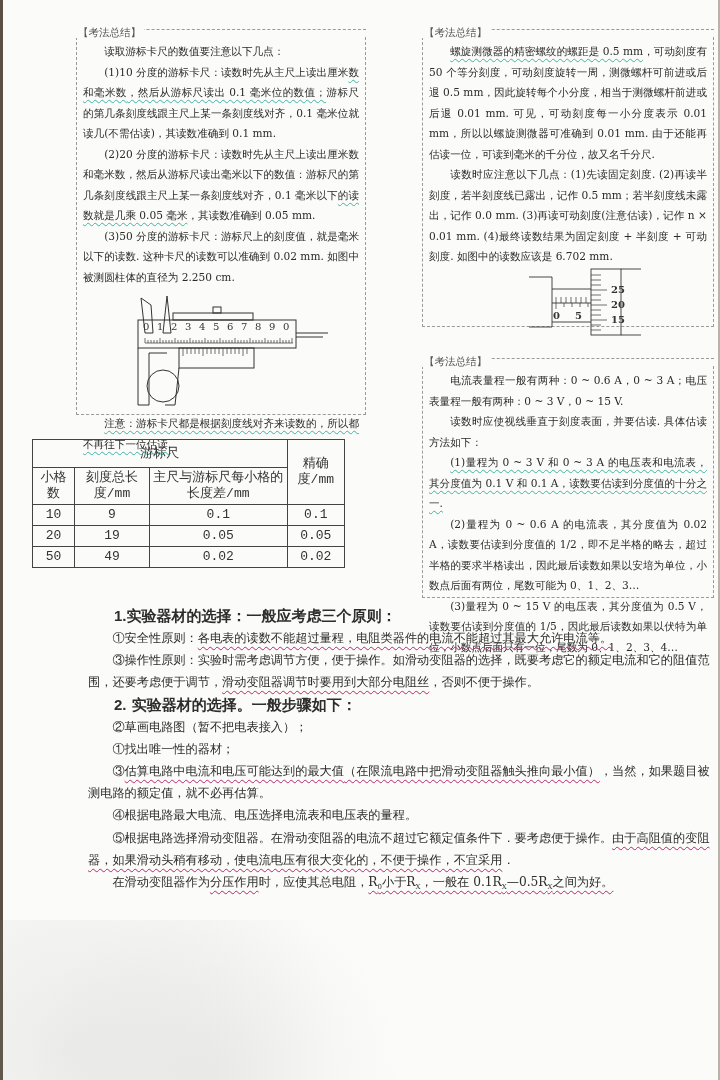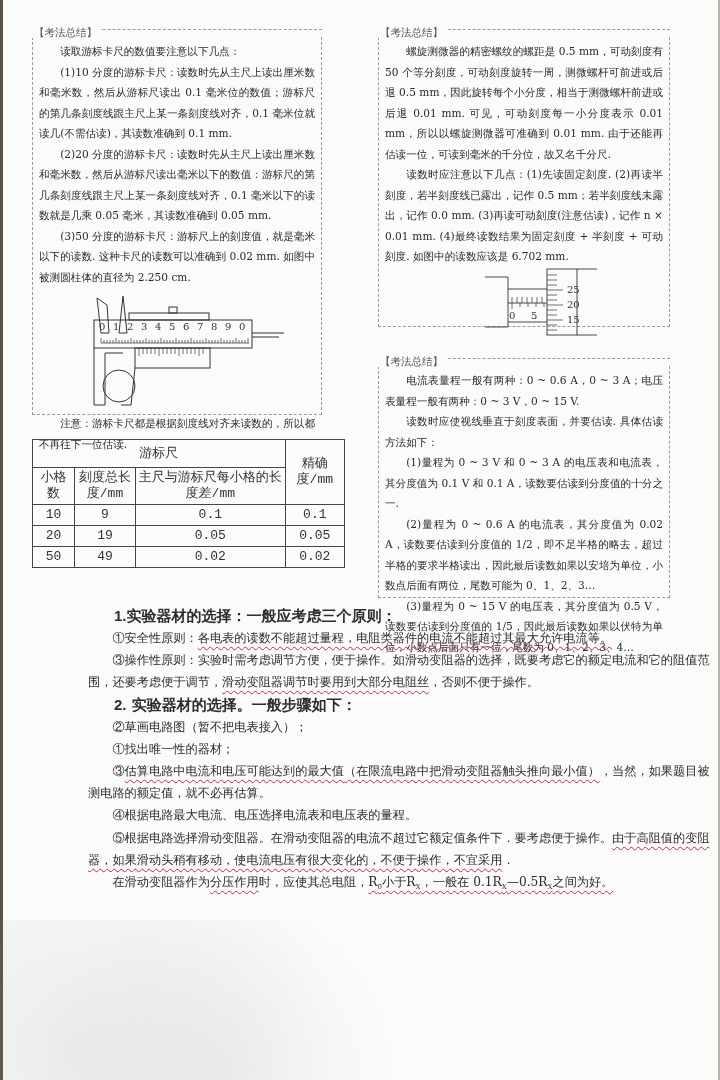--- a/index.html
+++ b/index.html
@@ -17,38 +17,39 @@
     background: radial-gradient(circle at 10% 80%, rgba(150,150,150,0.15), transparent 40%),
                 radial-gradient(circle at 30% 95%, rgba(150,150,150,0.12), transparent 35%);
   }
   .box {
     position: absolute;
     border: 1px dashed #9a9a9a;
     border-top: none;
     padding: 4px 6px 4px 6px;
     font-size: 10.6px;
     line-height: 20.5px;
+    margin-left: 44px;
   }
   .box-header {
     position: absolute; top: -8px; left: -1px; right: -1px; height: 14px;
     border-top: 1px dashed #9a9a9a;
   }
   .box-header span {
     position: relative; top: -8px; background: #fbfbf9; padding: 0 3px 0 2px;
     font-family: "DejaVu Sans", sans-serif; font-size: 10.5px; color: #555;
   }
   .box p { text-indent: 2em; text-align: justify; }
-  .ul-teal { text-decoration-color: #3fb5a4; text-decoration-style: wavy; text-decoration-thickness: 1px; text-underline-offset: 3px; }
+  .ul-teal { text-decoration: underline; text-decoration-color: #3fb5a4; text-decoration-style: wavy; text-decoration-thickness: 1px; text-underline-offset: 3px; }
   .ul-pink { text-decoration: underline; text-decoration-color: #b8286d; text-decoration-style: wavy; text-decoration-thickness: 1px; text-underline-offset: 4px; }
 
   
   .caliper { position: relative; height: 118px; margin: 6px 0 2px 0; }
 
   
-  .micrometer { position: relative; height: 75px; }
+  .micrometer { position: relative; height: 75px; font-weight: bold; }
 
   table.vernier {
     position: absolute; left: 32px; top: 439px; width: 313px;
     border-collapse: collapse; font-size: 13px;
     font-family: Liberation Mono, monospace; color: #333;
   }
   table.vernier td, table.vernier th {
     border: 1px solid #444; text-align: center; font-weight: normal;
     padding: 2px 2px; line-height: 16px;
   }
@@ -160,21 +161,21 @@
 </div>
 
 <table class="vernier">
   <tbody>
       <tr>
     <th colspan="3">游标尺</th>
     <th rowspan="2">精确度/mm</th>
   </tr>
   <tr>
     <th style="width:42px;">小格数</th>
-    <th style="width:61px;">刻度总长度/mm</th>
+    <th style="width:75px;">刻度总长度/mm</th>
     <th>主尺与游标尺每小格的长度差/mm</th>
   </tr>
   <tr>
     <td>10</td>
     <td>9</td>
     <td>0.1</td>
     <td>0.1</td>
   </tr>
   <tr>
     <td>20</td>

